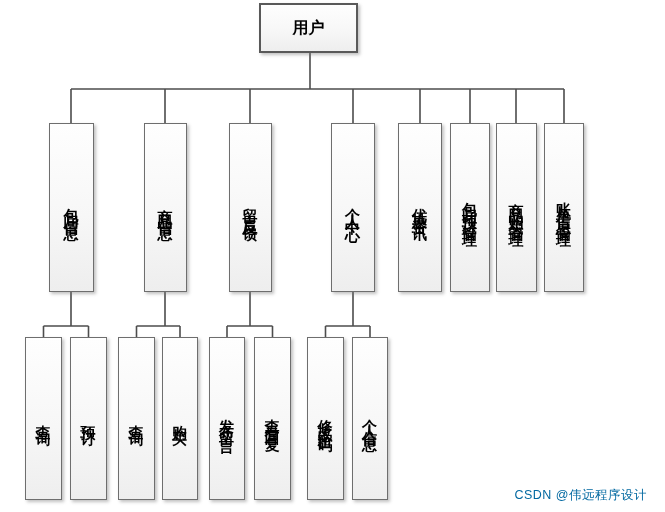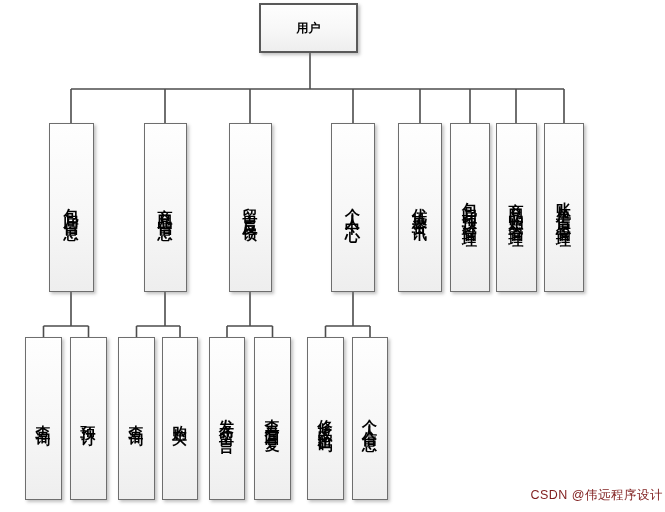--- a/index.html
+++ b/index.html
@@ -43,29 +43,29 @@
     writing-mode: vertical-rl;
     -webkit-text-orientation: upright;
     text-orientation: upright;
     font-size: 15px;
     font-weight: bold;
     letter-spacing: 6px;
     line-height: 1;
     white-space: nowrap;
   }
   .htext {
-    font-size: 12px;
+    font-size: 16px;
     font-weight: bold;
   }
   .watermark {
     position: absolute;
     top: 487px;
-    right: 2px;
+    right: 18px;
     font-size: 12.5px;
-    color: #7f1d1d;
+    color: #0369a1;
     letter-spacing: 0.5px;
     white-space: nowrap;
   }
 </style>
 </head>
 <body>
 
 <div class="canvas">
 
   <svg class="connectors" width="665" height="512" viewBox="0 0 665 512">

